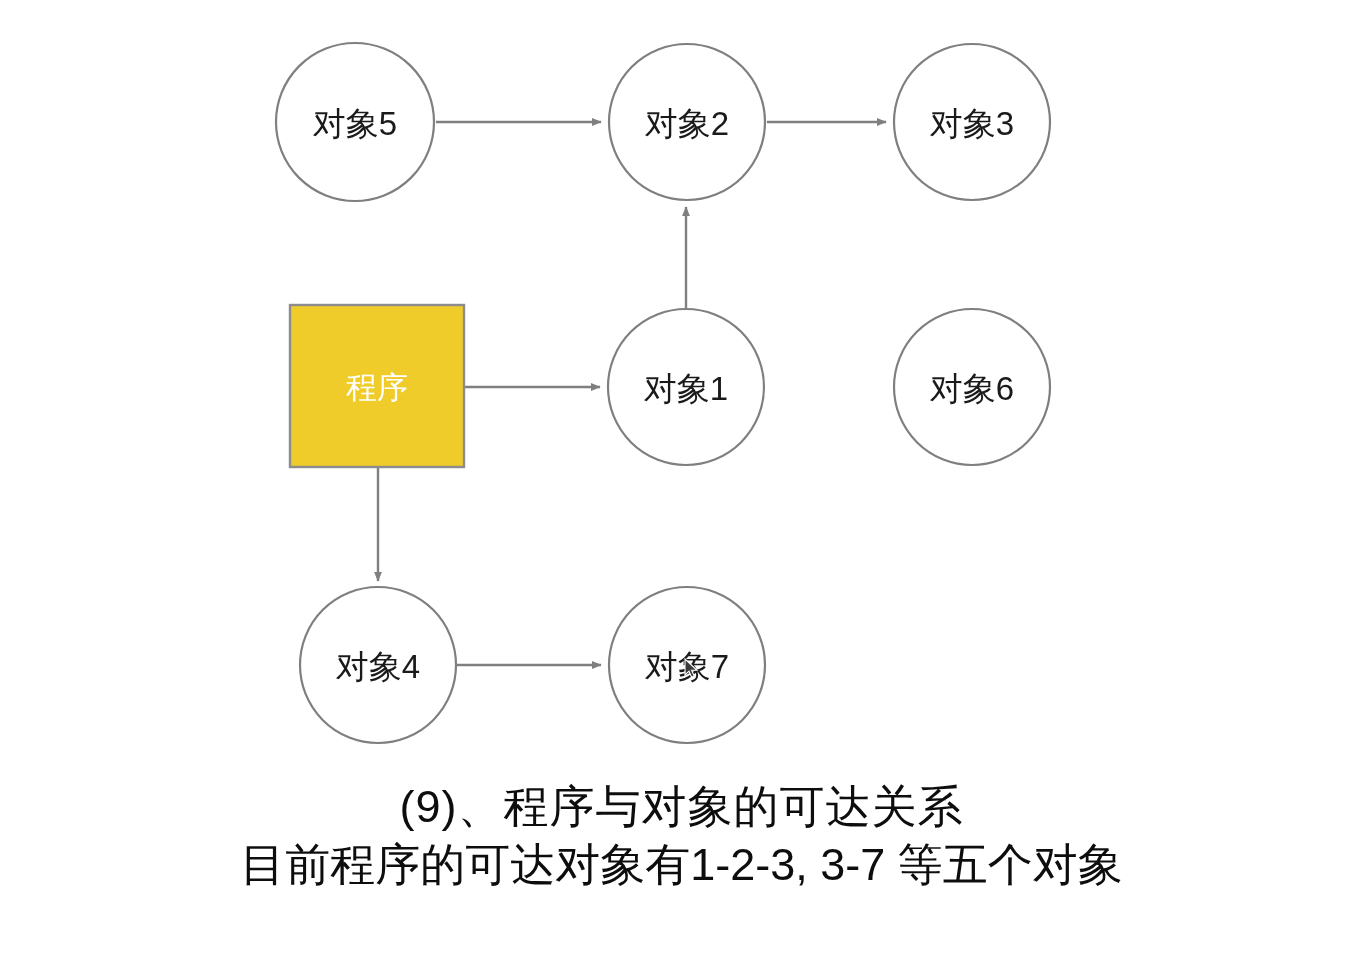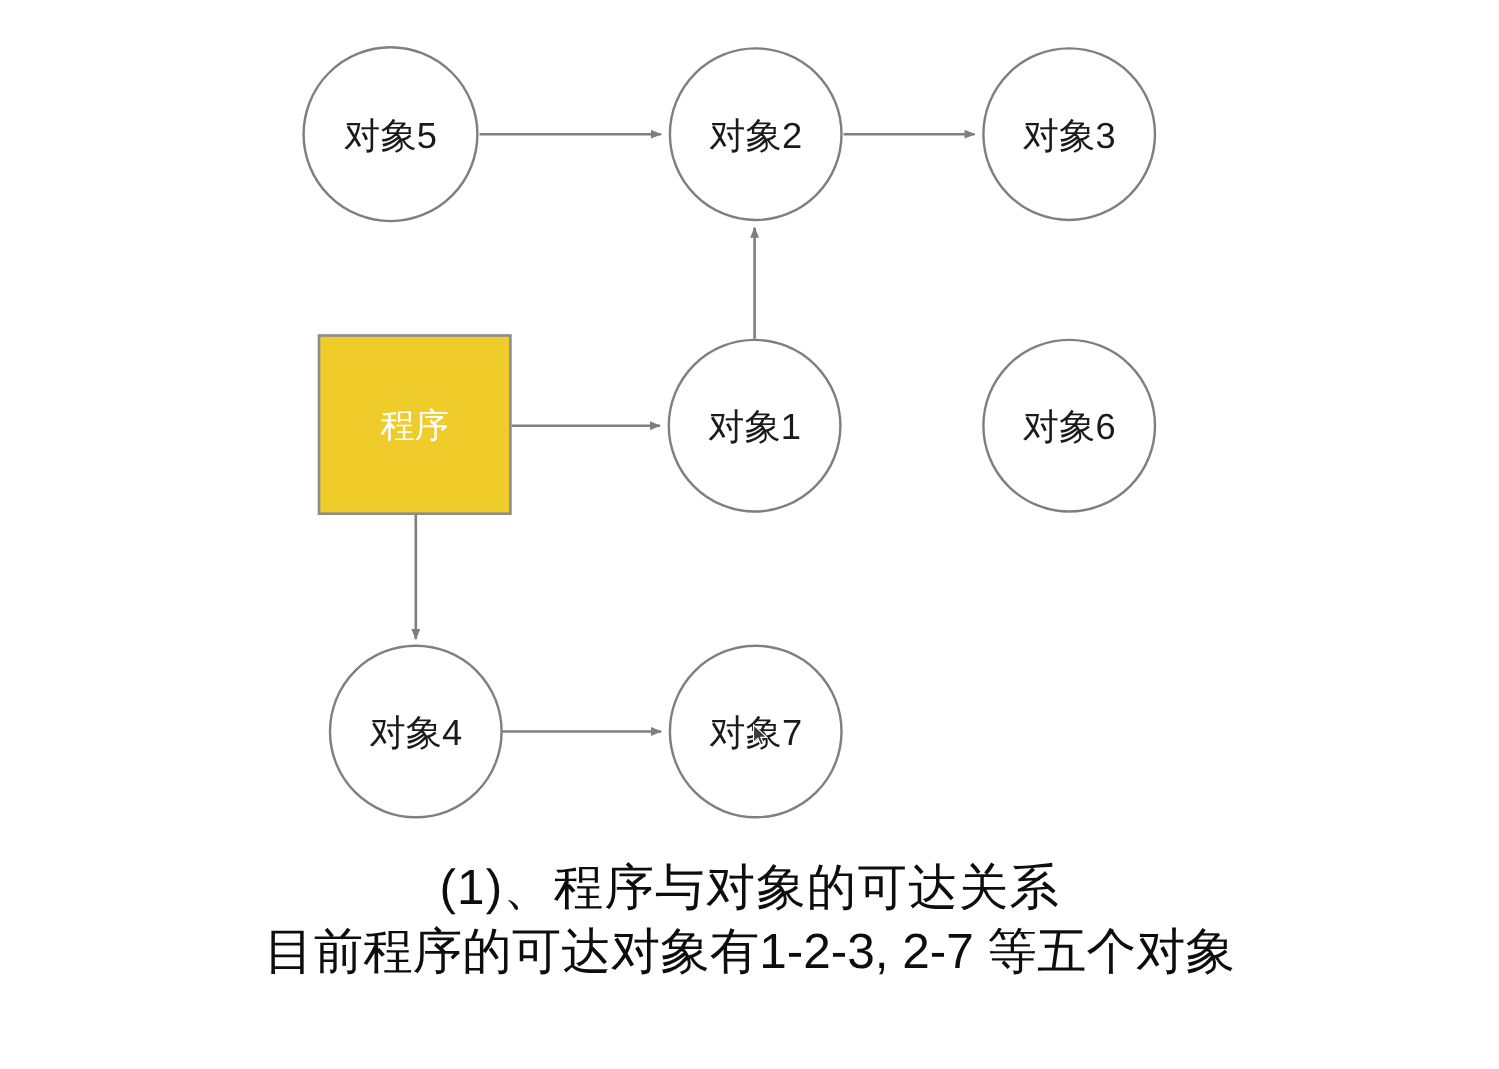--- a/index.html
+++ b/index.html
@@ -164,17 +164,17 @@
       <circle class="node-circle" cx="687" cy="665" r="78"></circle>
       <text class="node-label" x="687" y="666">对象7</text>
     </g>
   </svg>
 
   <svg id="cursor" viewBox="0 0 16 22">
     <path d="M1,1 L1,17 L5,13.2 L7.6,19.2 L10.2,18.1 L7.6,12.3 L13,12.3 Z" fill="#3a3a3a" stroke="#ffffff" stroke-width="1.1"></path>
   </svg>
 
   <div class="caption-block">
-    <div class="caption-line caption-line-1">(1)、程序与对象的可达关系</div>
-    <div class="caption-line caption-line-2">目前程序的可达对象有1-2-3, 2-7 等五个对象</div>
+    <div class="caption-line caption-line-1">(9)、程序与对象的可达关系</div>
+    <div class="caption-line caption-line-2">目前程序的可达对象有1-2-3, 3-7 等五个对象</div>
   </div>
 
 </div>
 
 </body></html>

